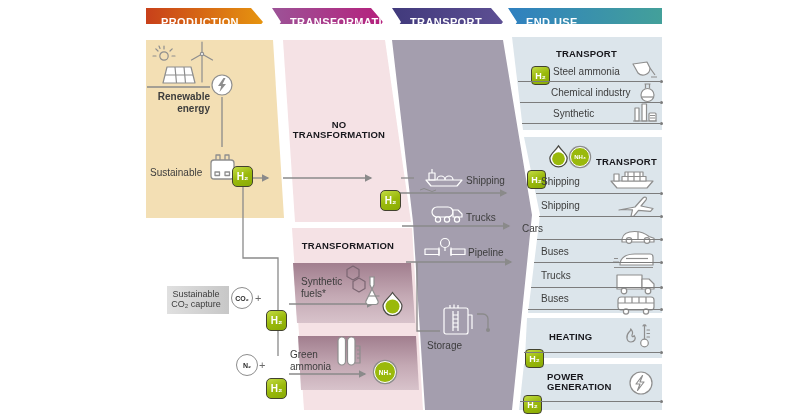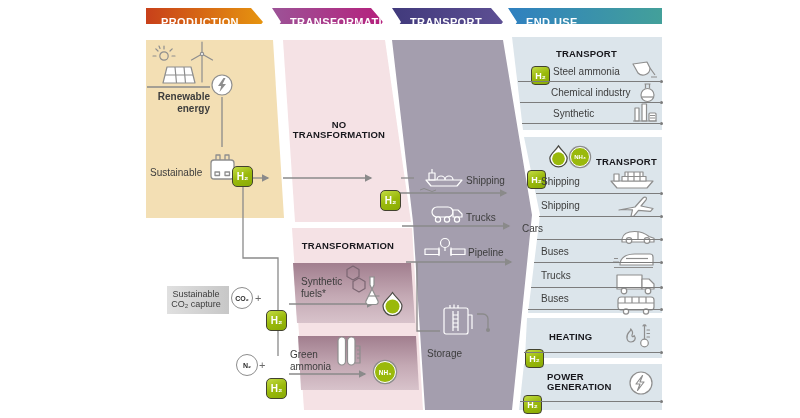--- a/index.html
+++ b/index.html
@@ -231,21 +231,21 @@
   <div class="lbl" style="left:468px;top:247px">Pipeline</div>
 
   <svg class="ic" style="left:440px;top:301px" width="38" height="38" viewBox="0 0 38 38">
     <g stroke="#fff" stroke-width="1.2" fill="none" stroke-linejoin="round">
       <rect x="4" y="7" width="24" height="26" rx="2" fill="#a49eae"></rect>
       <path d="M10 7 V4 M14 7 V3.5 M18 7 V4"></path>
       <path d="M13 10 V30 M18 10 V30 M13 14 h5 M13 18 h5 M13 22 h5 M13 26 h5"></path>
       <path d="M28 14 h4 v14"></path>
     </g>
   </svg>
-  <div class="lbl" style="left:427px;top:348px">Storage</div>
+  <div class="lbl" style="left:427px;top:340px">Storage</div>
 
   <div class="h2b h2s" style="left:531px;top:43px">H₂</div>
   <div class="sect" style="left:556px;top:49px">TRANSPORT</div>
 
   <div class="lbl" style="left:553px;top:66px">Steel ammonia</div>
   <svg class="ic" style="left:629px;top:60px" width="30" height="21" viewBox="0 0 30 21">
     <g stroke="#8e8e8e" stroke-width="1.2" fill="#fff" stroke-linejoin="round">
       <path d="M4 4 L18 2 l3 6 a7 7 0 0 1 -12 5 Z"></path>
       <path d="M21 8 l5 7 M22 17 h6" fill="none"></path>
     </g>

